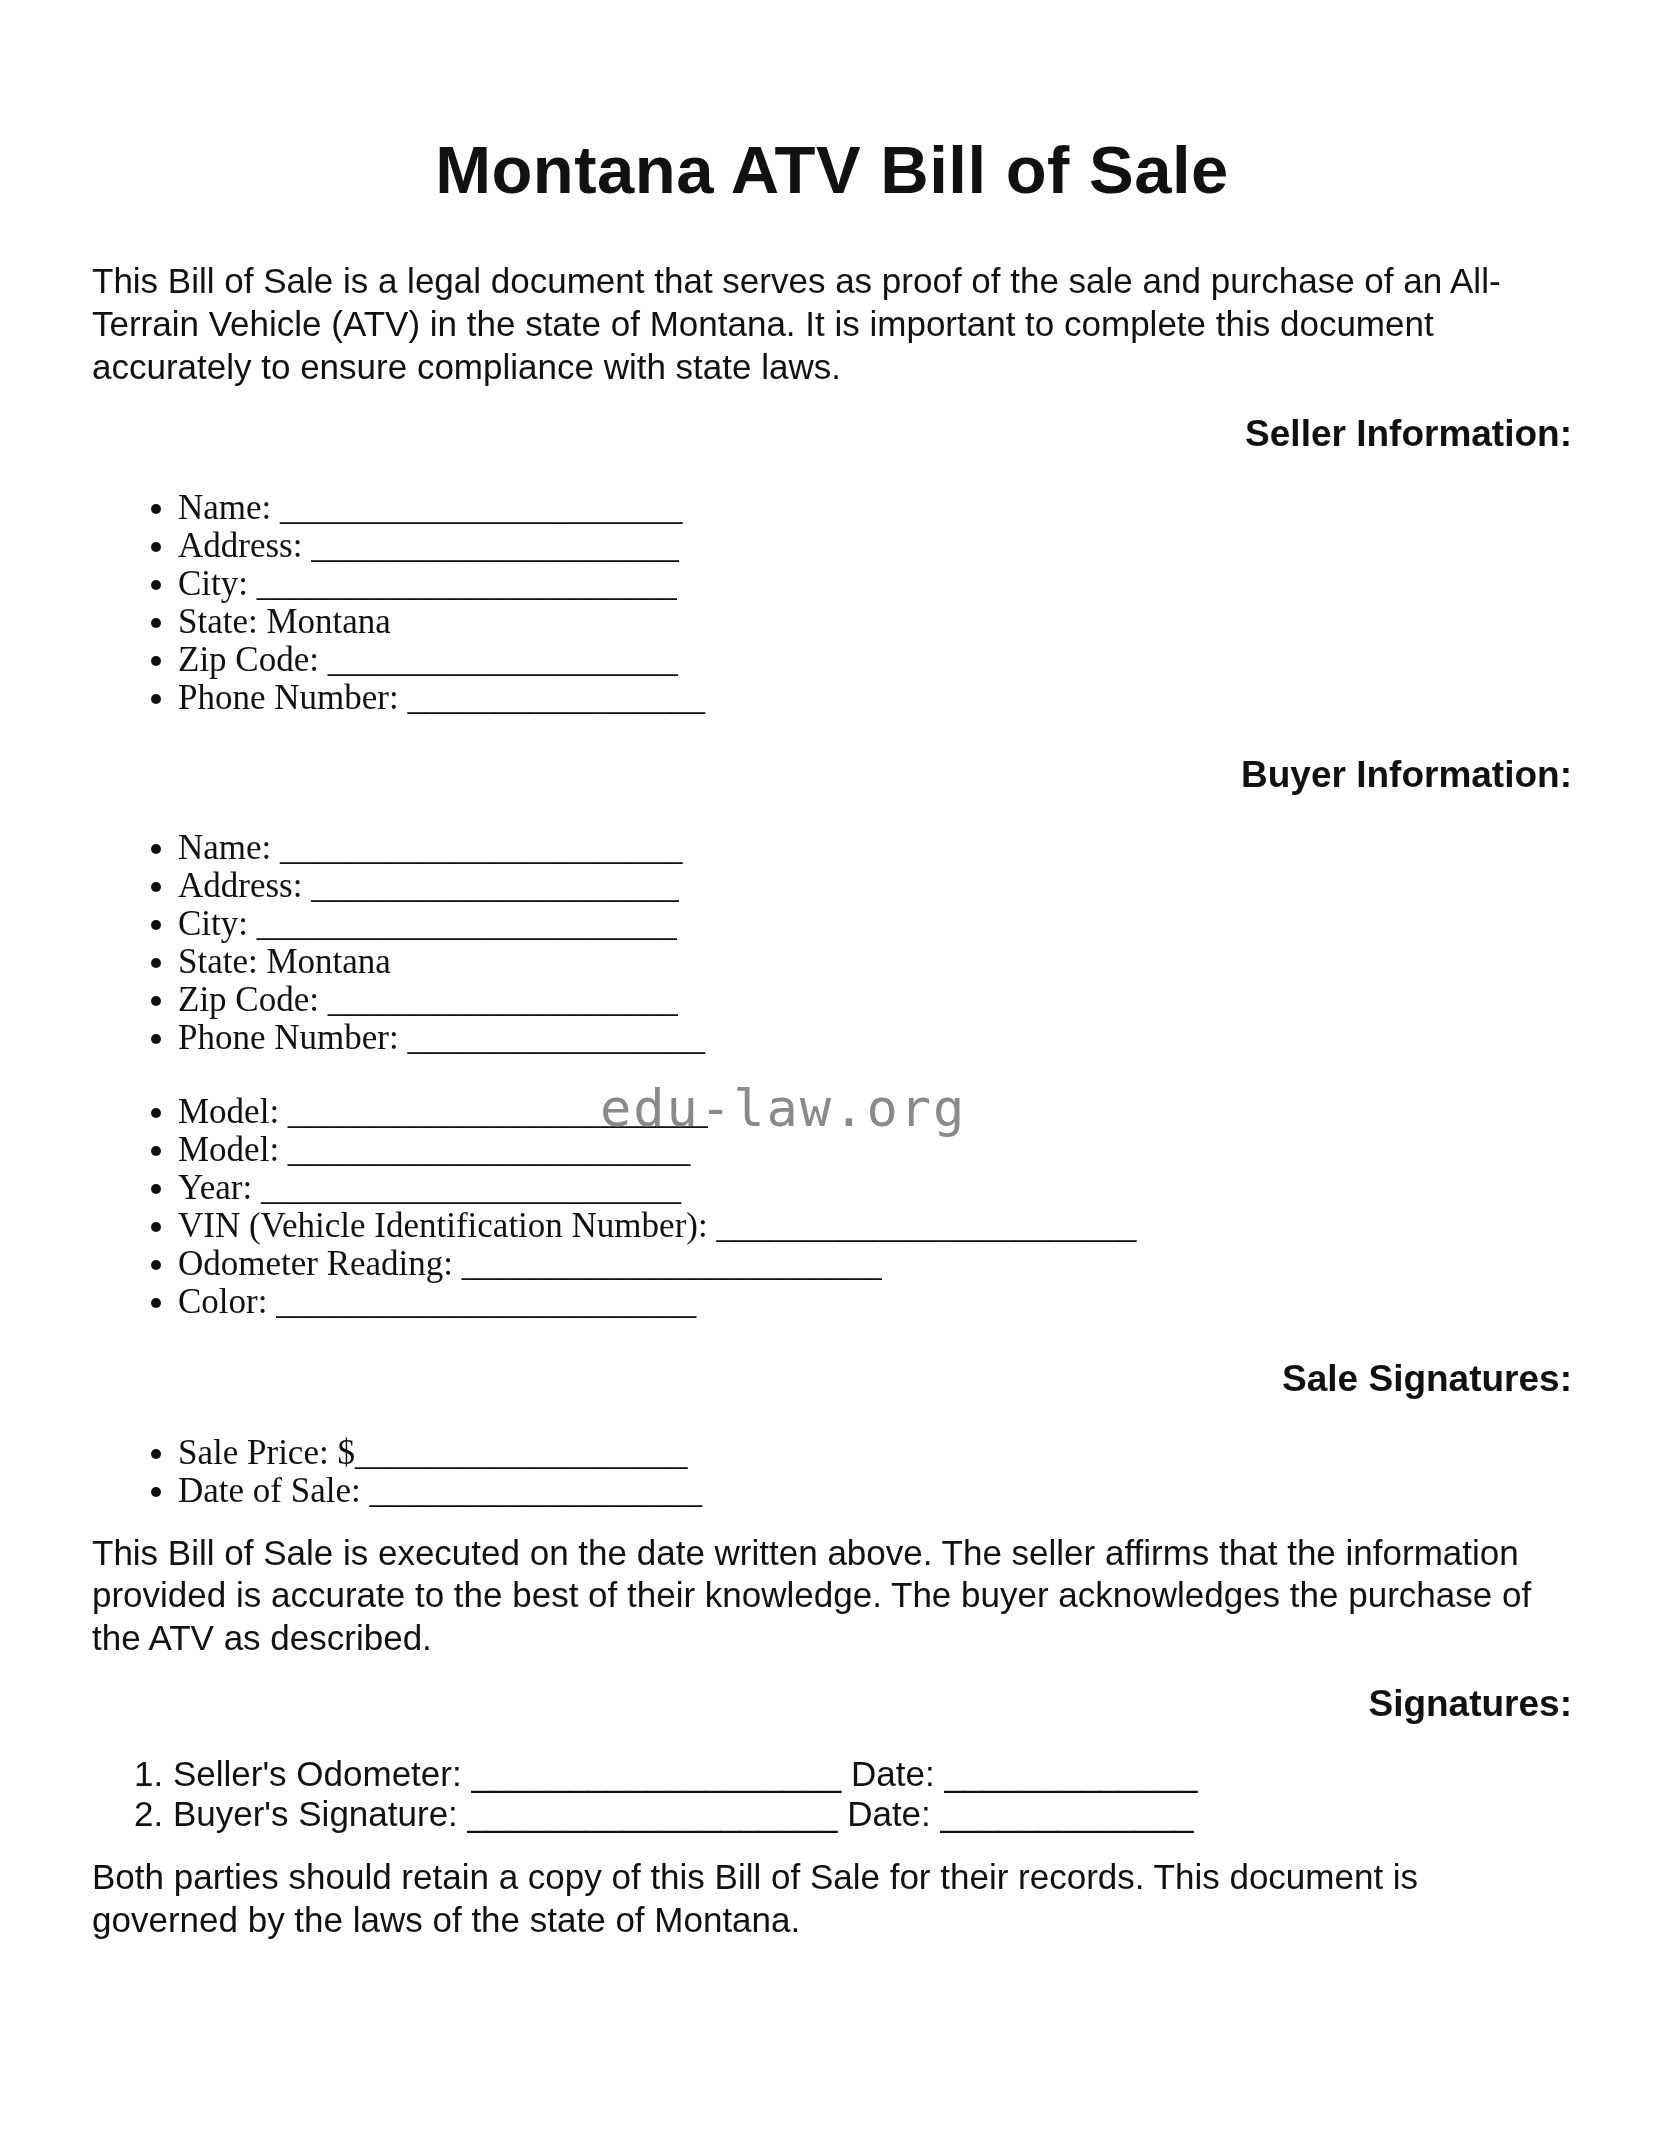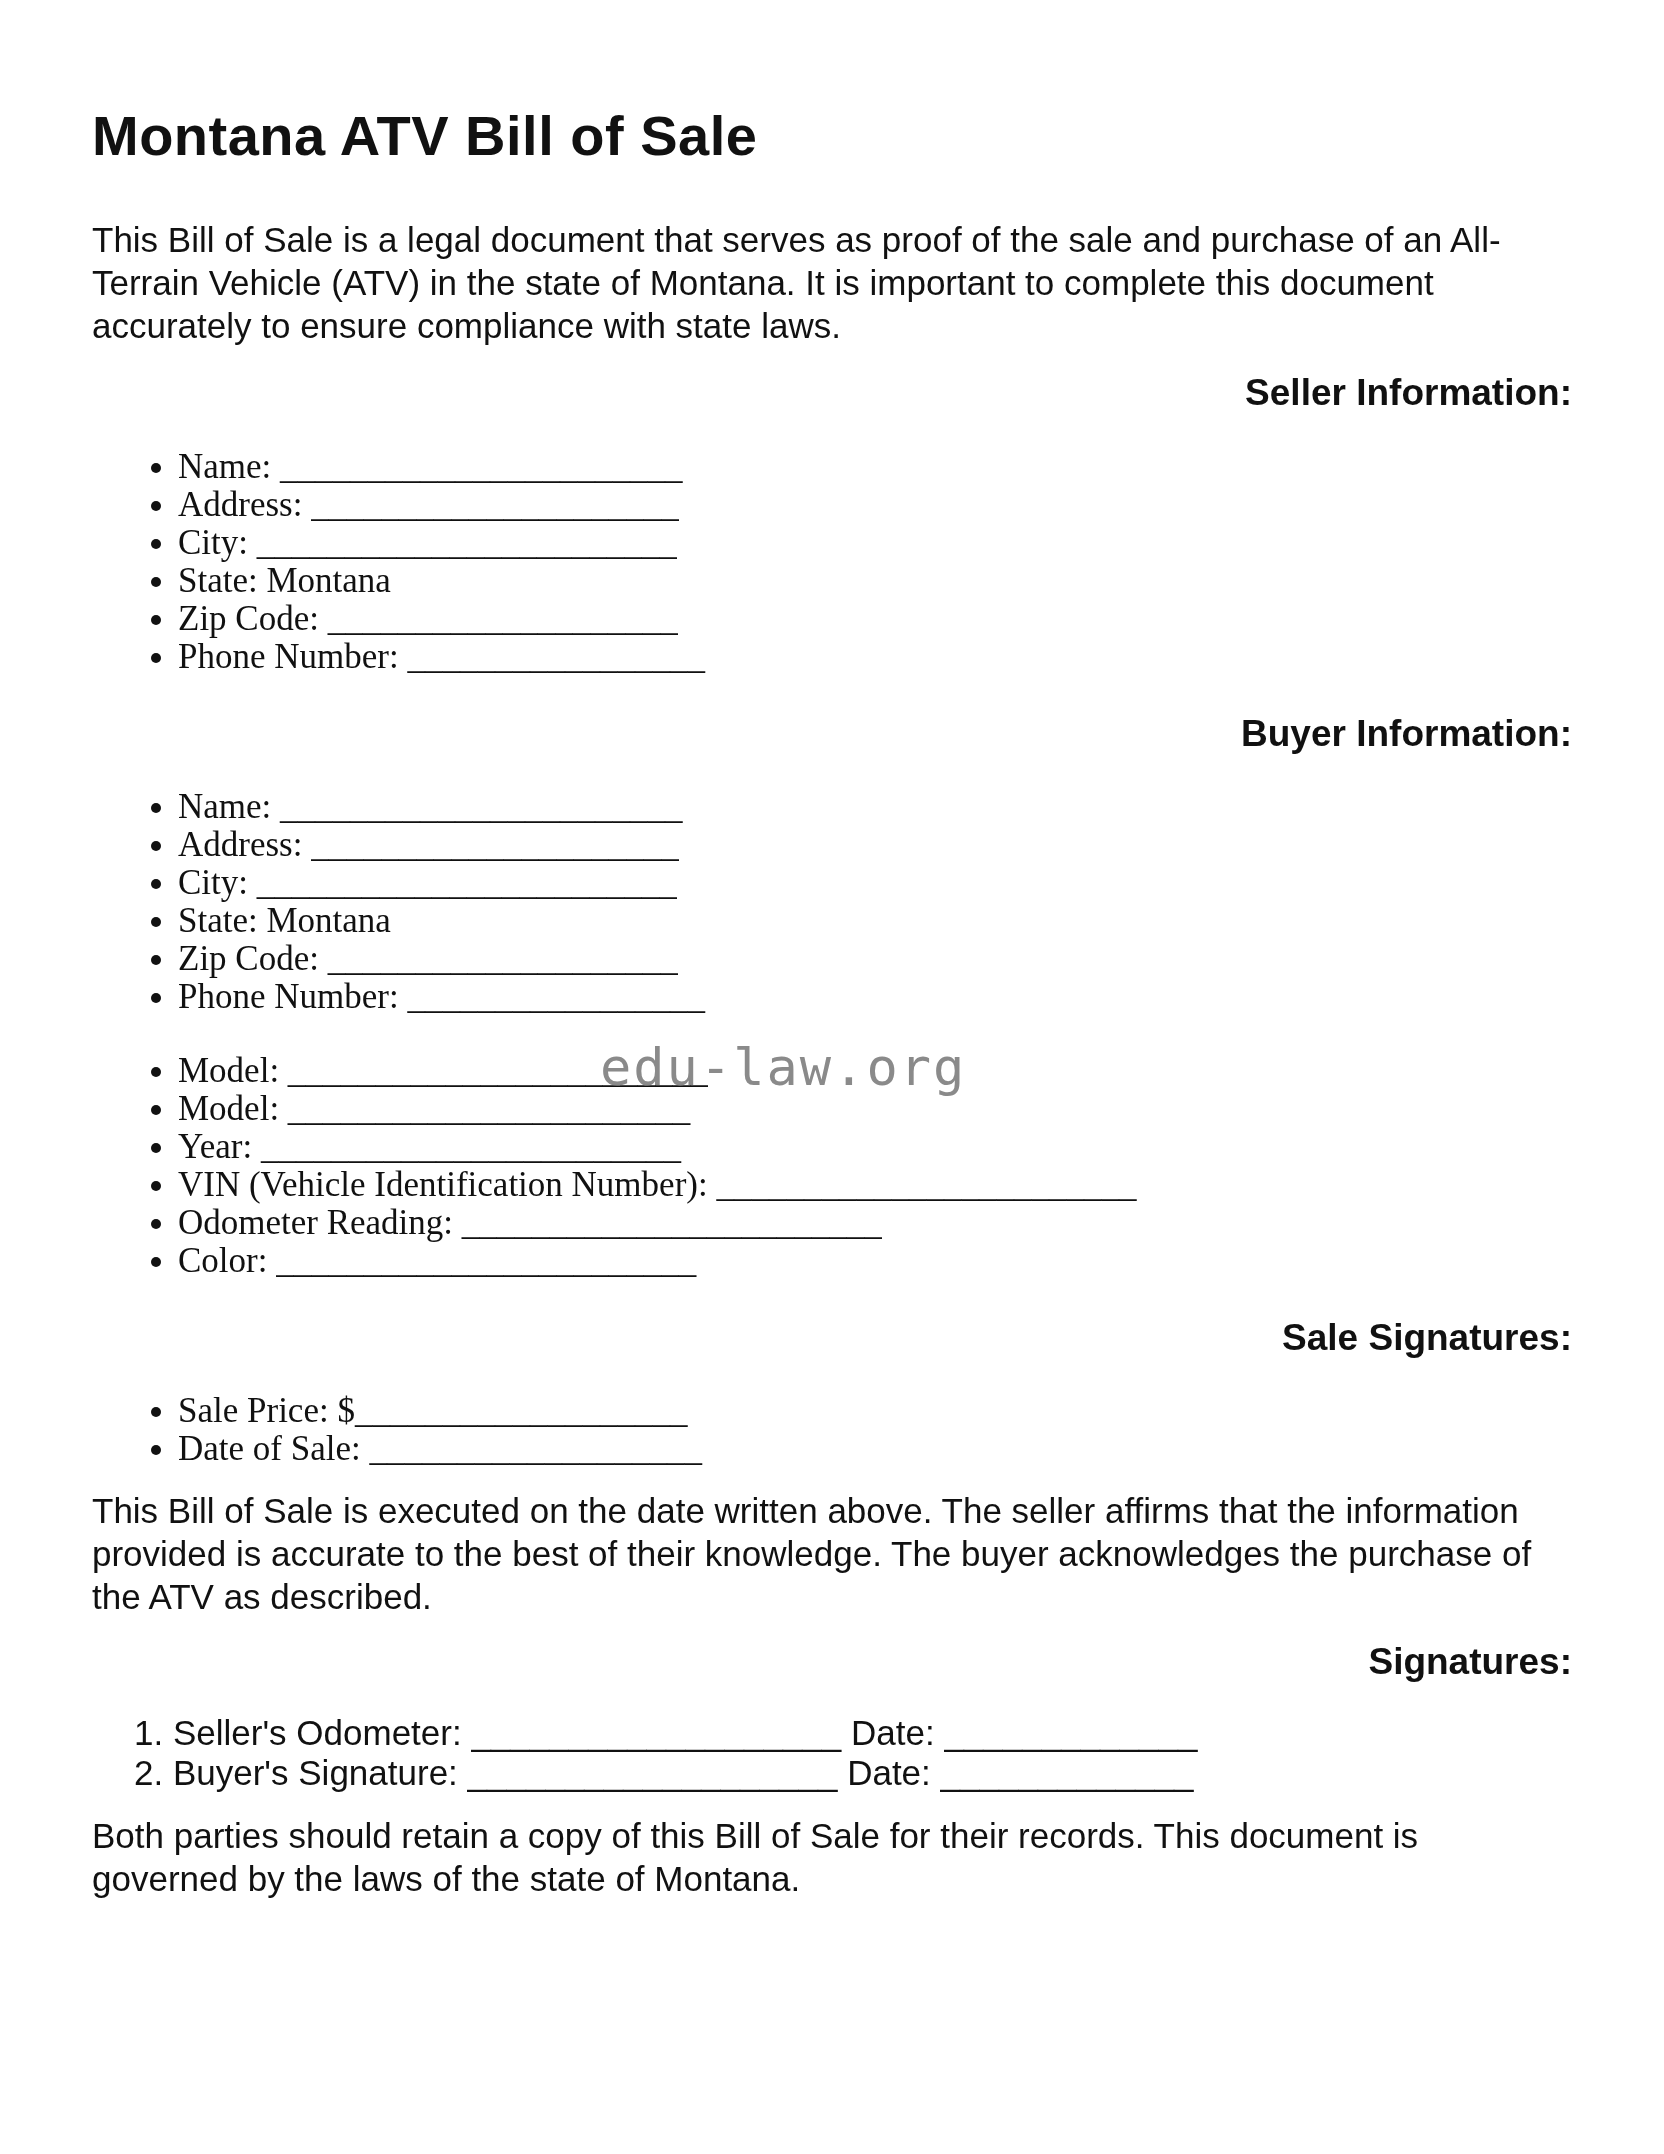--- a/index.html
+++ b/index.html
@@ -22,25 +22,26 @@
   }
   .page{
     box-sizing:border-box;
     width:1664px;
     height:2154px;
     padding:58px 92px 40px 92px;
     position:relative;
     background:var(--bg);
   }
   h1{
-    margin:44px 0 0 0;
-    font-size:56px;
+    margin:72px 0 0 0;
+    font-size:67px;
     line-height:1.2;
     font-weight:bold;
     letter-spacing:0.5px;
+    text-align:center;
   }
   p{
     margin:22px 0 0 0;
     line-height:1.22;
   }
   p.intro{
     margin-top:50px;
   }
   h2{
     margin:36px 0 0 0;

